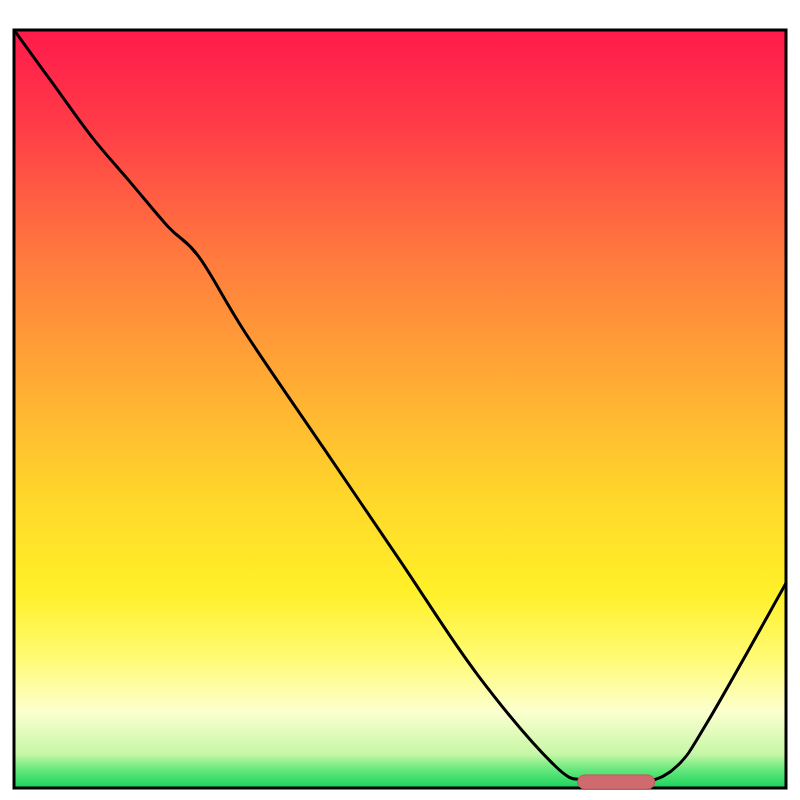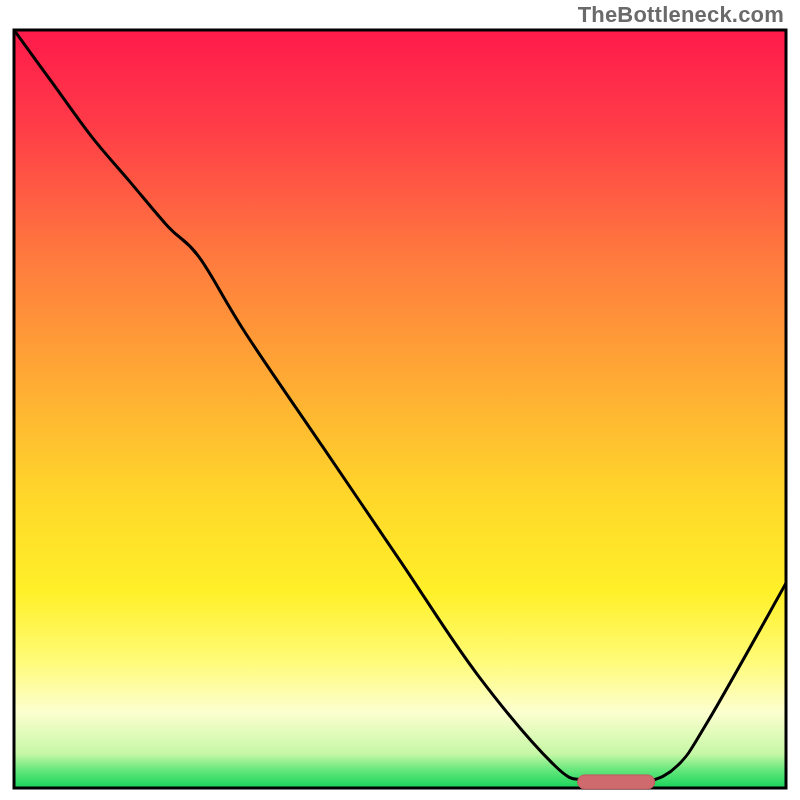--- a/index.html
+++ b/index.html
@@ -29,21 +29,20 @@
     position: absolute;
     left: 0;
     top: 0;
   }
 </style>
 </head>
 <body>
 
 <div class="wrap">
 
-  <div class="watermark">TheBottleneck.com</div>
 
   <svg id="chart-svg" width="800" height="800" viewBox="0 0 800 800">
     <defs>
       <linearGradient id="bg-grad" x1="0" y1="0" x2="0" y2="1">
           <stop offset="0.00%" stop-color="#ff1a4b"></stop>
           <stop offset="12.00%" stop-color="#ff3a48"></stop>
           <stop offset="30.00%" stop-color="#ff7a3e"></stop>
           <stop offset="48.00%" stop-color="#ffb033"></stop>
           <stop offset="62.00%" stop-color="#ffd82a"></stop>
           <stop offset="74.00%" stop-color="#fff028"></stop>

